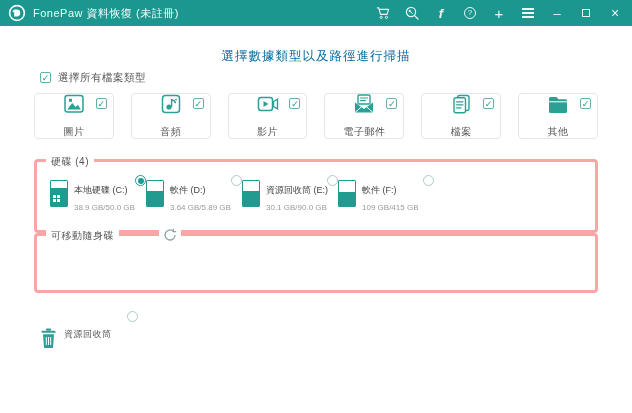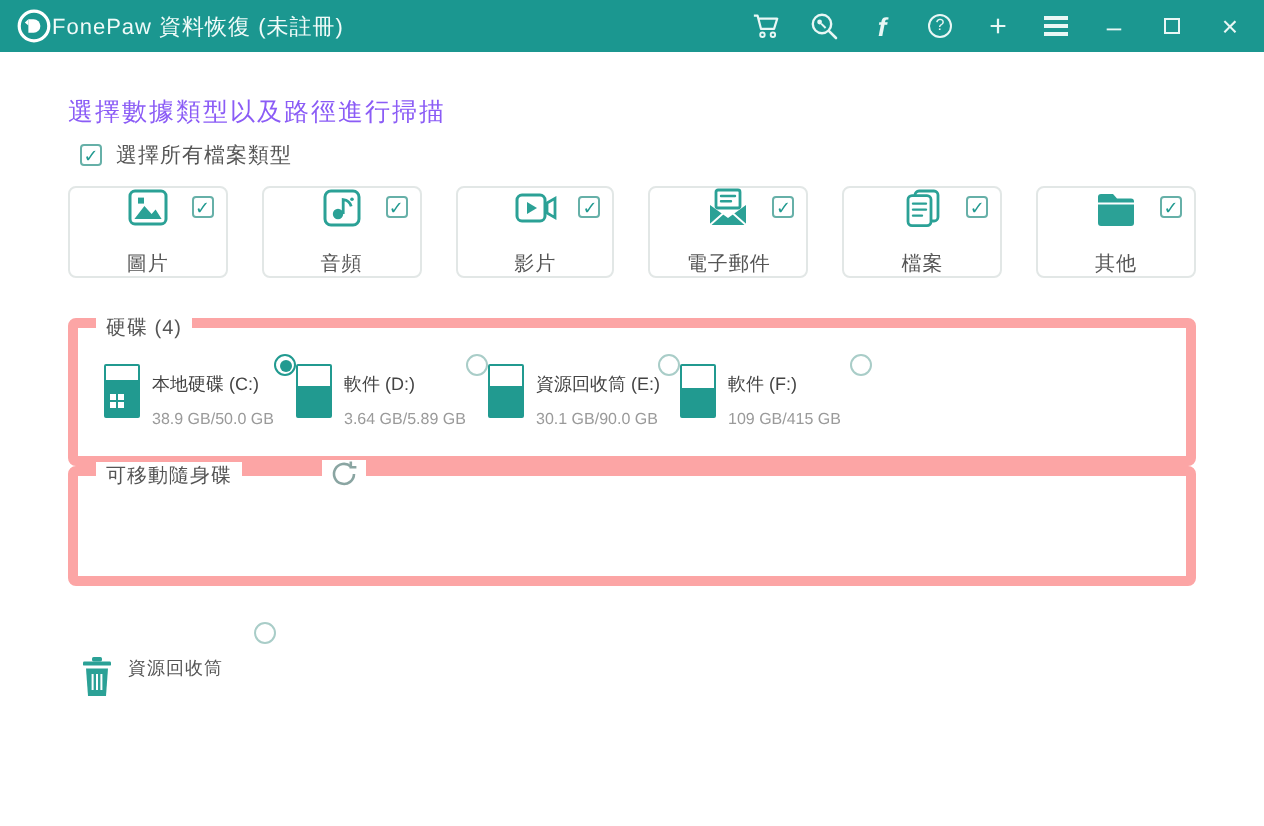--- a/index.html
+++ b/index.html
@@ -9,39 +9,39 @@
     background:#fff; overflow:hidden;
   }
   .window { width:632px; height:413px; background:#fff; position:relative; }
 
   
   .titlebar {
     height:26px; background:#1b9790; display:flex; align-items:center;
     padding:0 10px 0 8px; color:#eef9f7;
   }
   .logo { width:18px; height:18px; flex:none; display:flex; }
-  .app-title { font-size:11px; color:#f0fbf9; letter-spacing:.5px; }
+  .app-title { font-size:11px; margin-left:7px; color:#f0fbf9; letter-spacing:.5px; }
   .tb-icons { margin-left:auto; display:flex; align-items:center; gap:15px; }
   .tb-icon {
     width:14px; height:14px; display:flex; align-items:center; justify-content:center;
     color:#e9f7f5; font-size:13px; line-height:1; cursor:default;
   }
   .tb-icon.fb { font-size:13px; font-style:italic; font-weight:bold; }
   .help-circle {
     width:12px; height:12px; border:1px solid #e9f7f5; border-radius:50%;
     font-size:8px; display:flex; align-items:center; justify-content:center;
   }
   .menu-bars { display:flex; flex-direction:column; gap:2.5px; }
   .menu-bars i { width:12px; height:1.5px; background:#e9f7f5; }
   .max-box { width:8px; height:8px; border:1.2px solid #e9f7f5; }
 
   
   .content { padding:0 34px; }
   .heading {
-    text-align:left; font-size:12.5px; font-weight:normal; color:#8b5cf6;
+    text-align:center; font-size:12.5px; font-weight:normal; color:#0369a1;
     margin-top:22px; margin-bottom:6px; letter-spacing:1px;
   }
   .select-all-row { display:flex; align-items:center; gap:7px; padding-left:6px; margin-bottom:9px; height:13px; }
   .select-all-label { font-size:10.5px; color:#555; letter-spacing:.5px; }
 
   .cb {
     width:11px; height:11px; border:1px solid #66b0a8; border-radius:2px; background:#fff;
     color:#219a90; font-size:9px; font-weight:bold; line-height:10px;
     display:inline-flex; align-items:center; justify-content:center; flex:none;
   }
@@ -51,21 +51,21 @@
   .card {
     flex:1; height:46px; border:1px solid #e2e7e6; border-radius:4px; background:#fff;
     position:relative; display:flex; flex-direction:column; align-items:center; justify-content:center;
     cursor:pointer;
   }
   .card .cb { position:absolute; top:4px; right:6px; }
   .card .type-icon { height:23px; display:flex; align-items:center; }
   .card .type-label { font-size:10px; color:#555; margin-top:10px; letter-spacing:.5px; }
 
   
-  .panel { border:5px solid #fca5a5; border-radius:4px; position:relative; background:#fff; }
+  .panel { border:3px solid #fca5a5; border-radius:4px; position:relative; background:#fff; }
   .panel-legend {
     position:absolute; top:-7px; left:9px; background:#fff; padding:0 5px;
     font-size:10px; color:#555; letter-spacing:.5px;
   }
   .drives-panel { height:74px; margin-top:20px; }
   .drives-row { display:flex; padding:18px 0 0 13px; }
 
   .drive-item { position:relative; width:96px; display:flex; gap:6px; cursor:pointer; }
   .drive-icon {
     width:18px; height:27px; border:1.5px solid #219a90; border-radius:1px;

